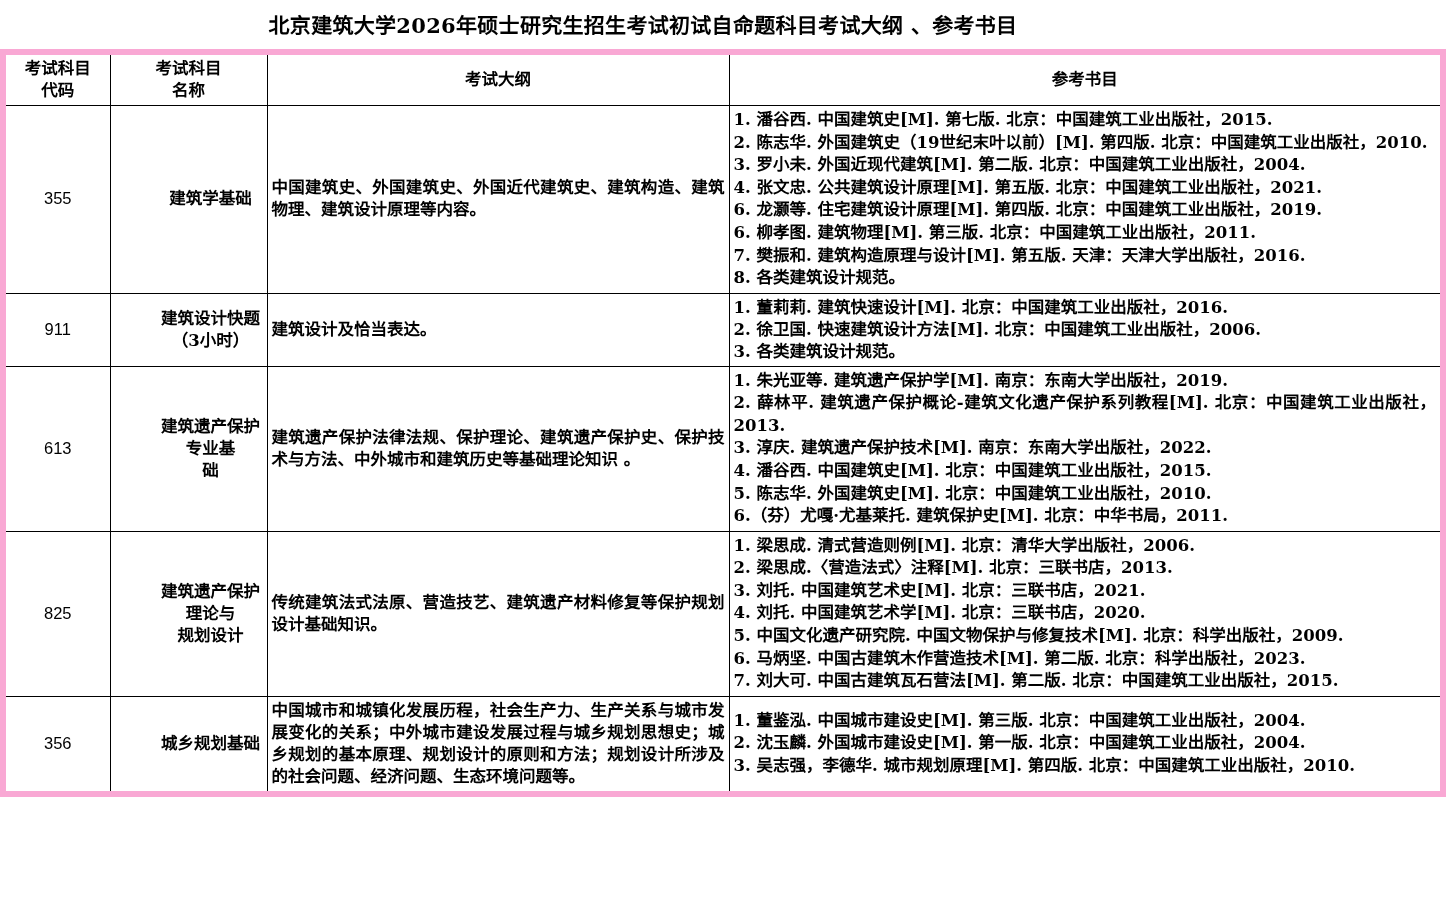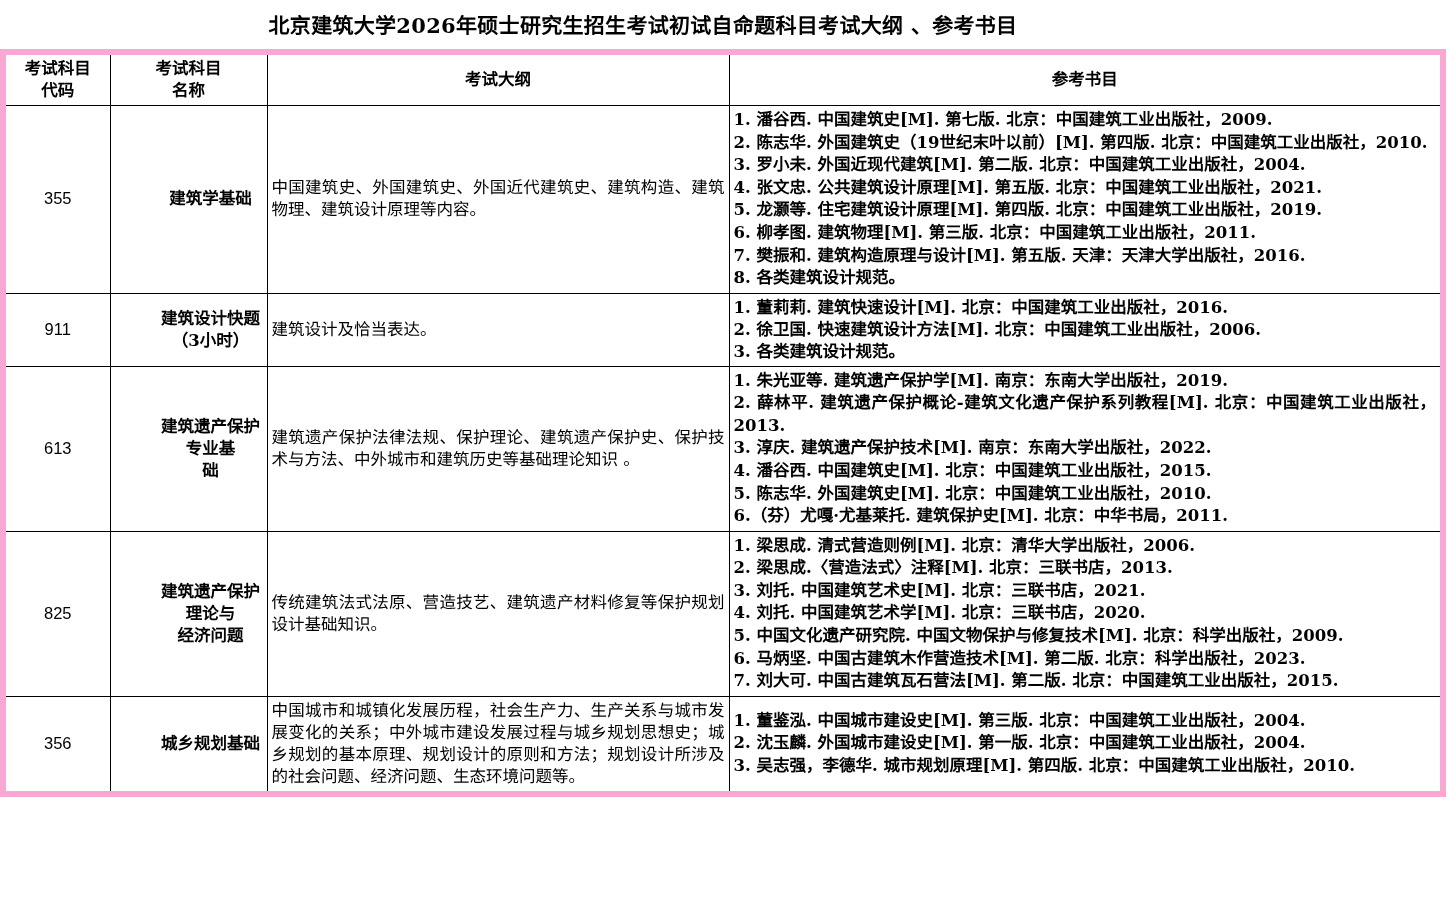--- a/index.html
+++ b/index.html
@@ -65,21 +65,21 @@
   }
   td.name {
     text-align: center;
     font-weight: bold;
     font-size: 16.5px;
     line-height: 1.3;
   }
   td.outline {
     text-align: justify;
     text-justify: inter-ideograph;
-    font-weight: normal;
+    font-weight: bold;
     font-size: 16.5px;
     line-height: 1.36;
     padding-left: 5px;
     padding-right: 3px;
   }
   td.books {
     vertical-align: middle;
     padding-left: 5px;
     padding-right: 4px;
     font-size: 16.5px;
@@ -125,25 +125,25 @@
     <tbody>
 
       <tr class="r-tall">
         <td class="code">355</td>
         <td class="name">
           <span class="nm-two">建筑学基础</span>
           <span class="nm-two"></span>
         </td>
         <td class="outline">中国建筑史、外国建筑史、外国近代建筑史、建筑构造、建筑物理、建筑设计原理等内容。</td>
         <td class="books">
-          <span class="bk">1. 潘谷西. 中国建筑史[M]. 第七版. 北京：中国建筑工业出版社，2009.</span>
+          <span class="bk">1. 潘谷西. 中国建筑史[M]. 第七版. 北京：中国建筑工业出版社，2015.</span>
           <span class="bk">2. 陈志华. 外国建筑史（19世纪末叶以前）[M]. 第四版. 北京：中国建筑工业出版社，2010.</span>
           <span class="bk">3. 罗小未. 外国近现代建筑[M]. 第二版. 北京：中国建筑工业出版社，2004.</span>
           <span class="bk">4. 张文忠. 公共建筑设计原理[M]. 第五版. 北京：中国建筑工业出版社，2021.</span>
-          <span class="bk">5. 龙灏等. 住宅建筑设计原理[M]. 第四版. 北京：中国建筑工业出版社，2019.</span>
+          <span class="bk">6. 龙灏等. 住宅建筑设计原理[M]. 第四版. 北京：中国建筑工业出版社，2019.</span>
           <span class="bk">6. 柳孝图. 建筑物理[M]. 第三版. 北京：中国建筑工业出版社，2011.</span>
           <span class="bk">7. 樊振和. 建筑构造原理与设计[M]. 第五版. 天津：天津大学出版社，2016.</span>
           <span class="bk">8. 各类建筑设计规范。</span>
         </td>
       </tr>
 
       <tr>
         <td class="code">911</td>
         <td class="name">
           <span class="nm-two">建筑设计快题</span>
@@ -171,21 +171,21 @@
           <span class="bk">4. 潘谷西. 中国建筑史[M]. 北京：中国建筑工业出版社，2015.</span>
           <span class="bk">5. 陈志华. 外国建筑史[M]. 北京：中国建筑工业出版社，2010.</span>
           <span class="bk">6.（芬）尤嘎·尤基莱托. 建筑保护史[M]. 北京：中华书局，2011.</span>
         </td>
       </tr>
 
       <tr class="r-tall">
         <td class="code">825</td>
         <td class="name">
           <span class="nm-two">建筑遗产保护理论与</span>
-          <span class="nm-two">经济问题</span>
+          <span class="nm-two">规划设计</span>
         </td>
         <td class="outline">传统建筑法式法原、营造技艺、建筑遗产材料修复等保护规划设计基础知识。</td>
         <td class="books">
           <span class="bk">1. 梁思成. 清式营造则例[M]. 北京：清华大学出版社，2006.</span>
           <span class="bk">2. 梁思成.〈营造法式〉注释[M]. 北京：三联书店，2013.</span>
           <span class="bk">3. 刘托. 中国建筑艺术史[M]. 北京：三联书店，2021.</span>
           <span class="bk">4. 刘托. 中国建筑艺术学[M]. 北京：三联书店，2020.</span>
           <span class="bk">5. 中国文化遗产研究院. 中国文物保护与修复技术[M]. 北京：科学出版社，2009.</span>
           <span class="bk">6. 马炳坚. 中国古建筑木作营造技术[M]. 第二版. 北京：科学出版社，2023.</span>
           <span class="bk">7. 刘大可. 中国古建筑瓦石营法[M]. 第二版. 北京：中国建筑工业出版社，2015.</span>

